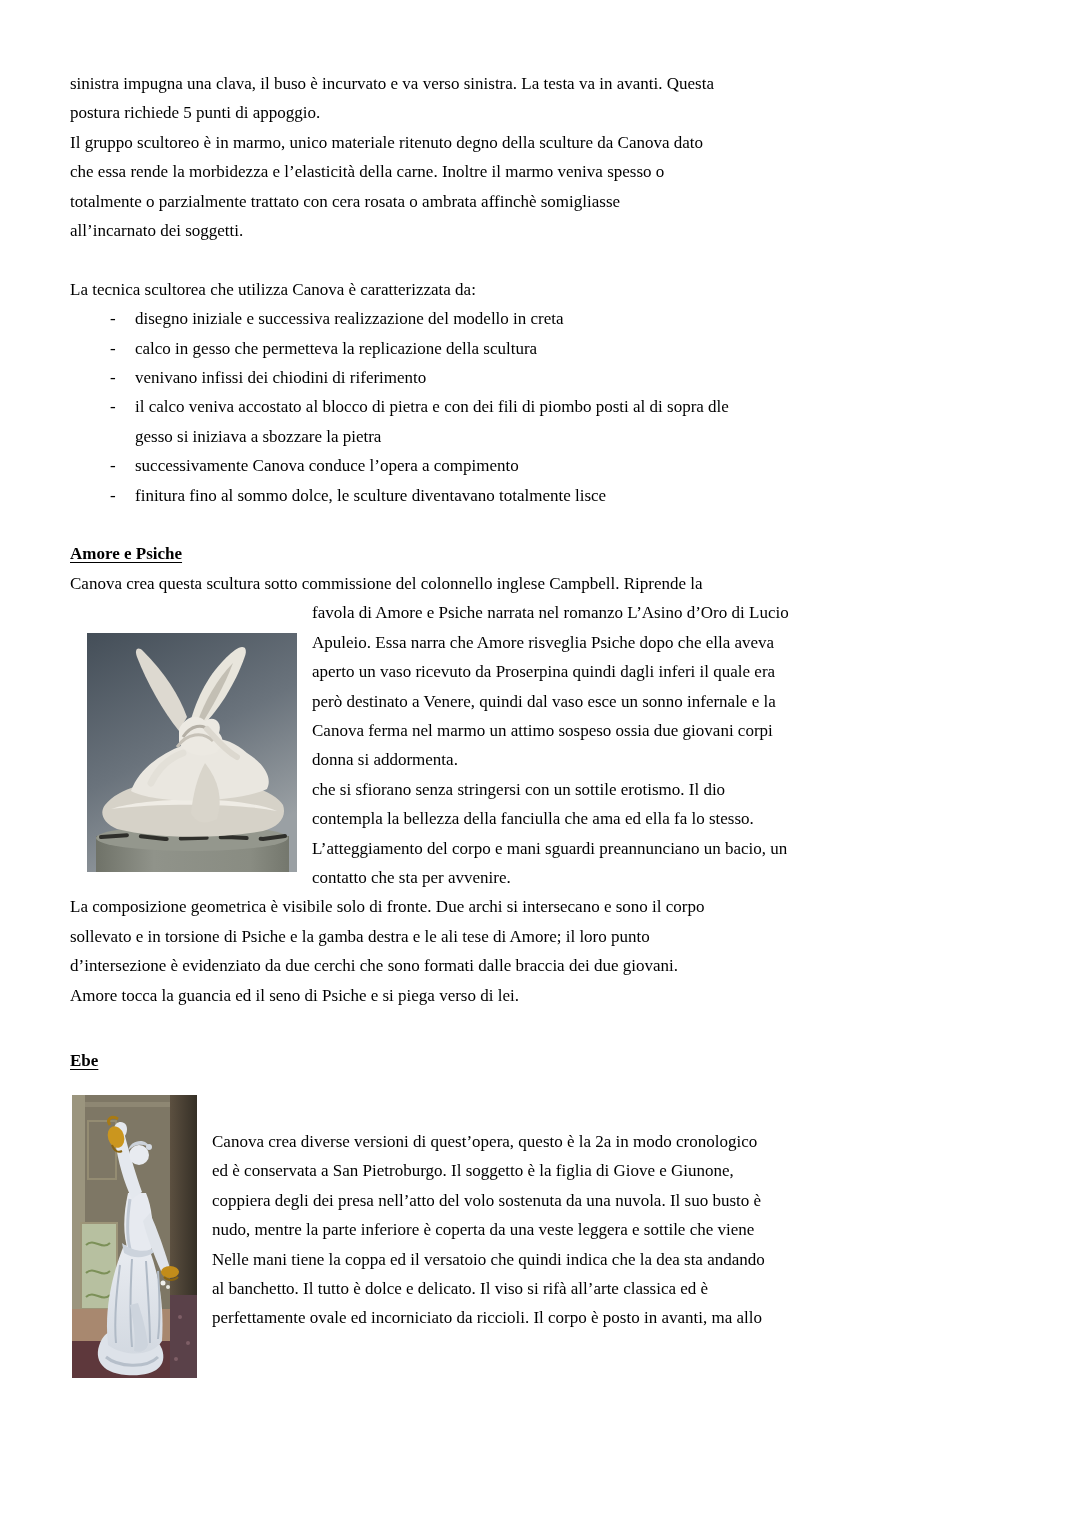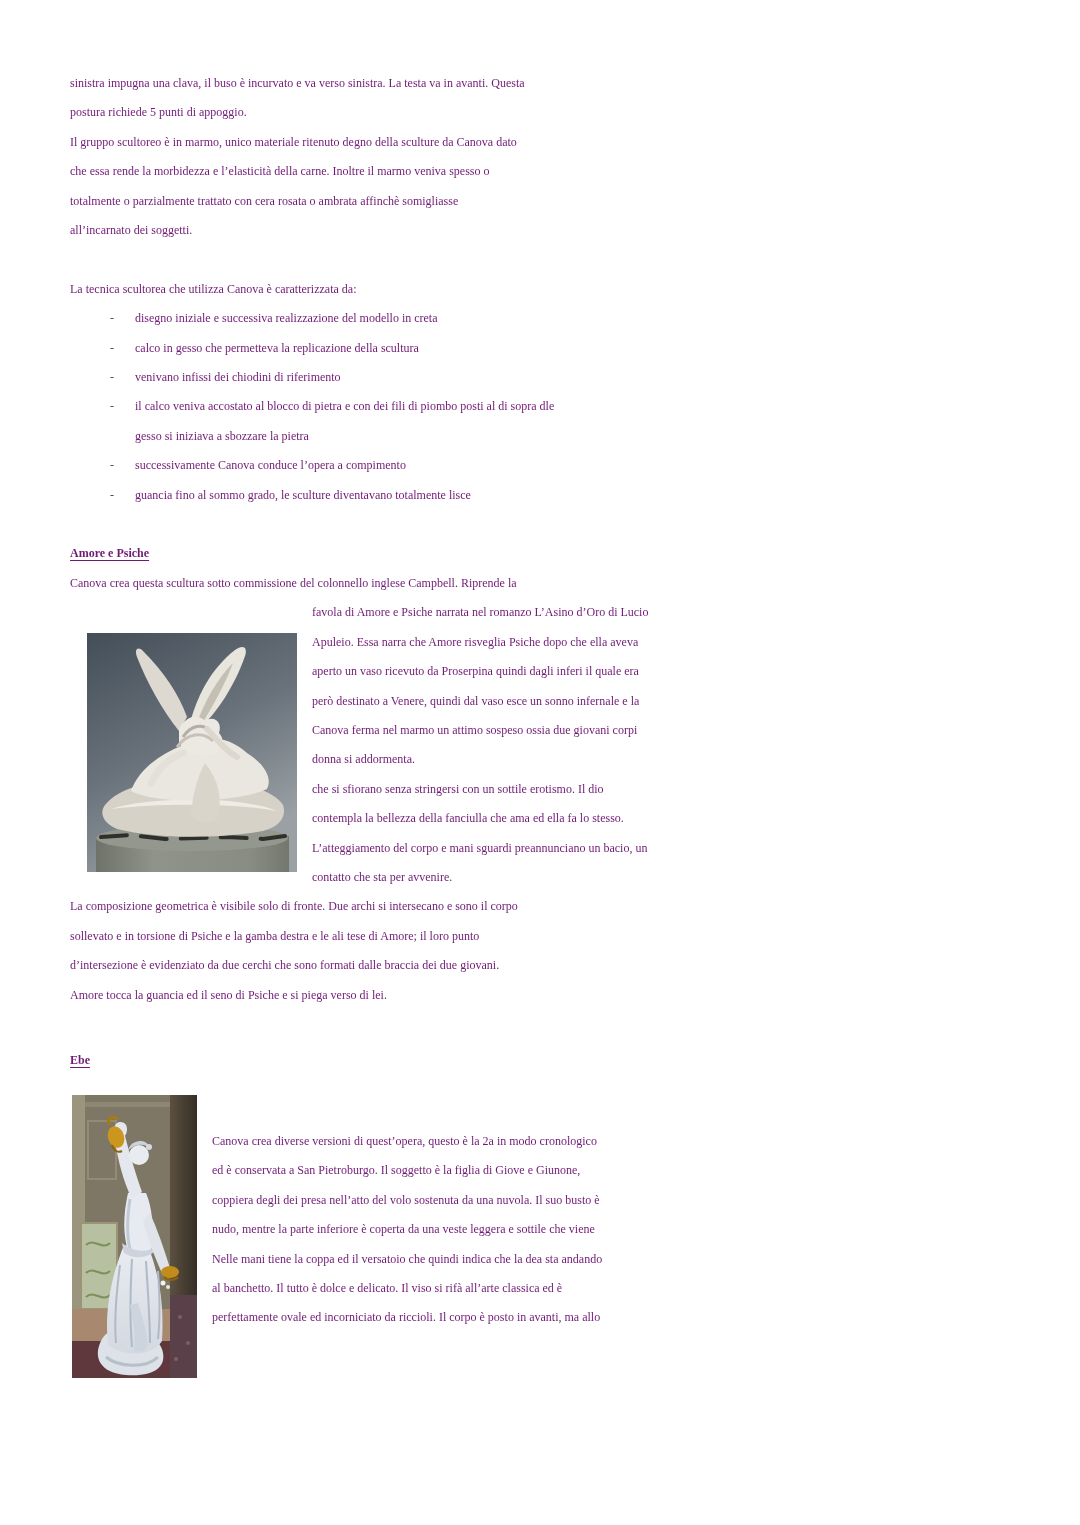--- a/index.html
+++ b/index.html
@@ -4,23 +4,23 @@
 <style>
   html,body{margin:0;padding:0;background:#ffffff;}
   .page{
     position:relative;
     width:1080px;
     height:1525px;
     background:#ffffff;
     box-sizing:border-box;
     padding:69px 70px 0 70px;
     font-family:"Liberation Serif","DejaVu Serif",serif;
-    font-size:12px;
+    font-size:17px;
     line-height:29.4px;
-    color:#701a75;
+    color:#000000;
     overflow:hidden;
   }
   .tline{white-space:nowrap;}
   .spacer{height:29.4px;}
   .spacer-lg{height:36px;}
   .heading{
     font-weight:bold;
     text-decoration:underline;
     text-underline-offset:3px;
     white-space:nowrap;
@@ -84,21 +84,21 @@
     </div>
     <div class="bullet-item">
       <span class="bullet-dash">-</span>
       <div>
           <div class="tline">successivamente Canova conduce l’opera a compimento</div>
         </div>
     </div>
     <div class="bullet-item">
       <span class="bullet-dash">-</span>
       <div>
-          <div class="tline">guancia fino al sommo grado, le sculture diventavano totalmente lisce</div>
+          <div class="tline">finitura fino al sommo dolce, le sculture diventavano totalmente lisce</div>
         </div>
     </div>
   </div>
 
   <div class="spacer"></div>
 
   <div class="heading">Amore e Psiche</div>
 
   <div class="tline">Canova crea questa scultura sotto commissione del colonnello inglese Campbell. Riprende la</div>
 

